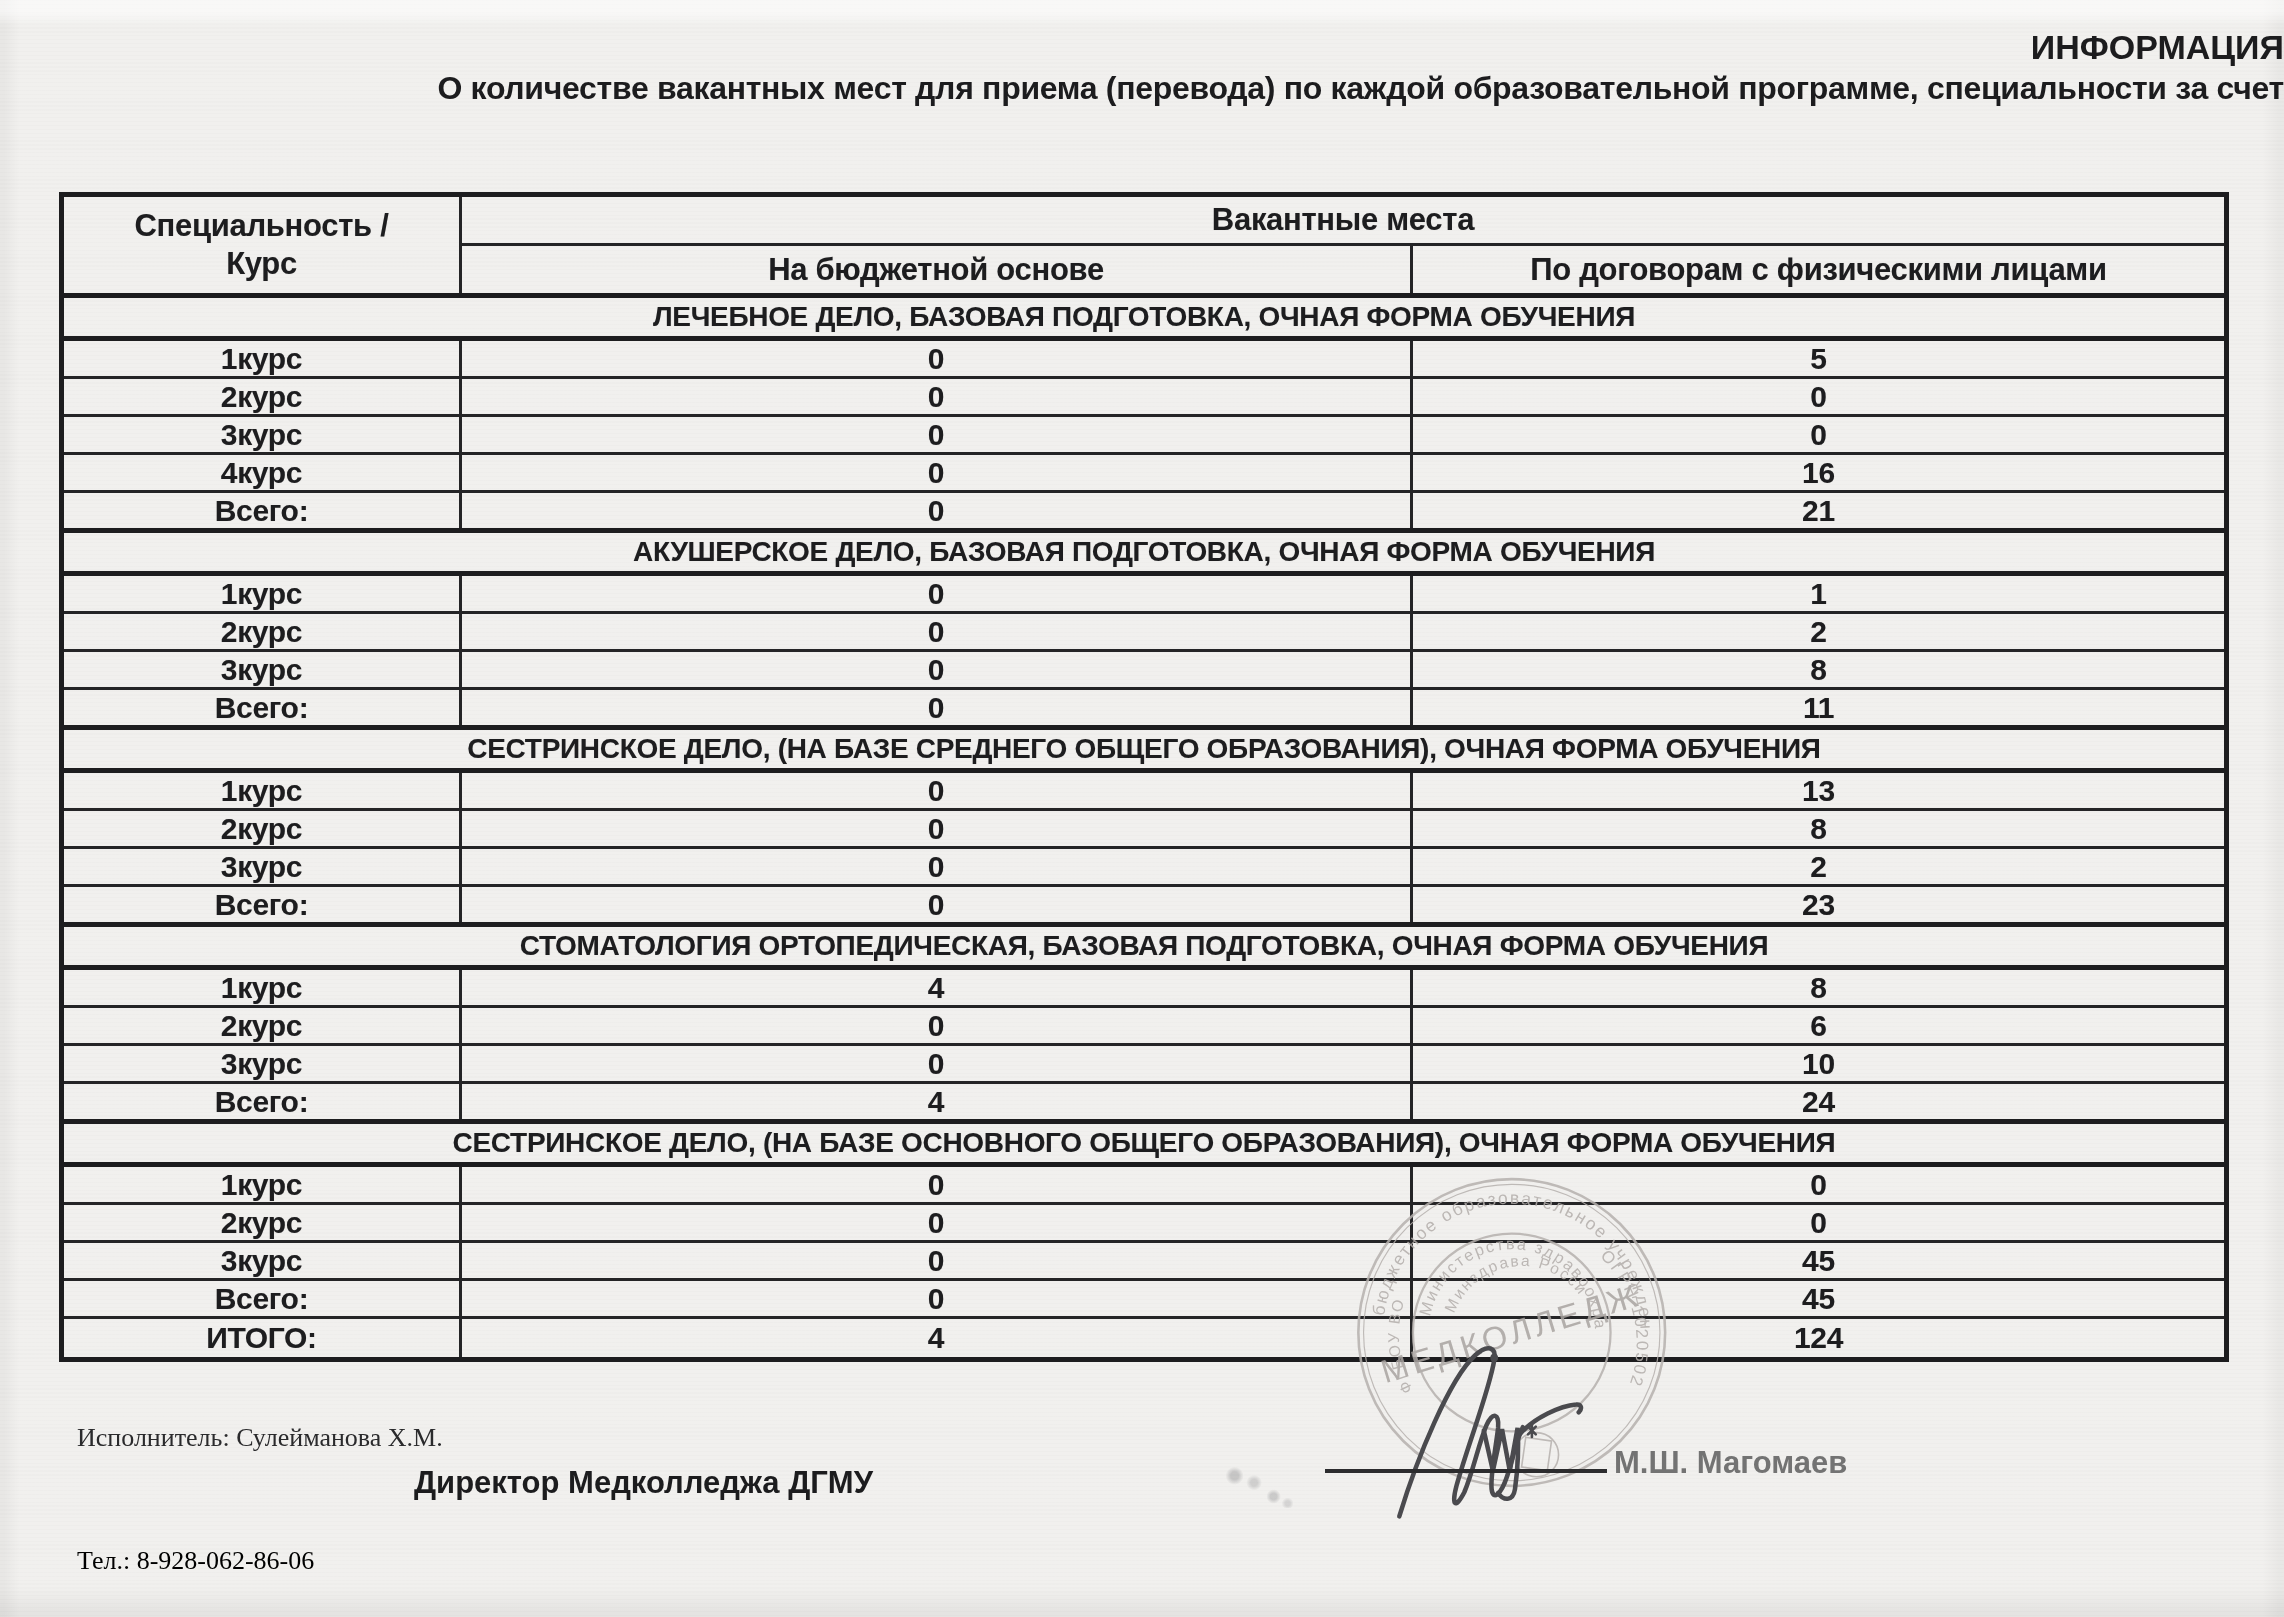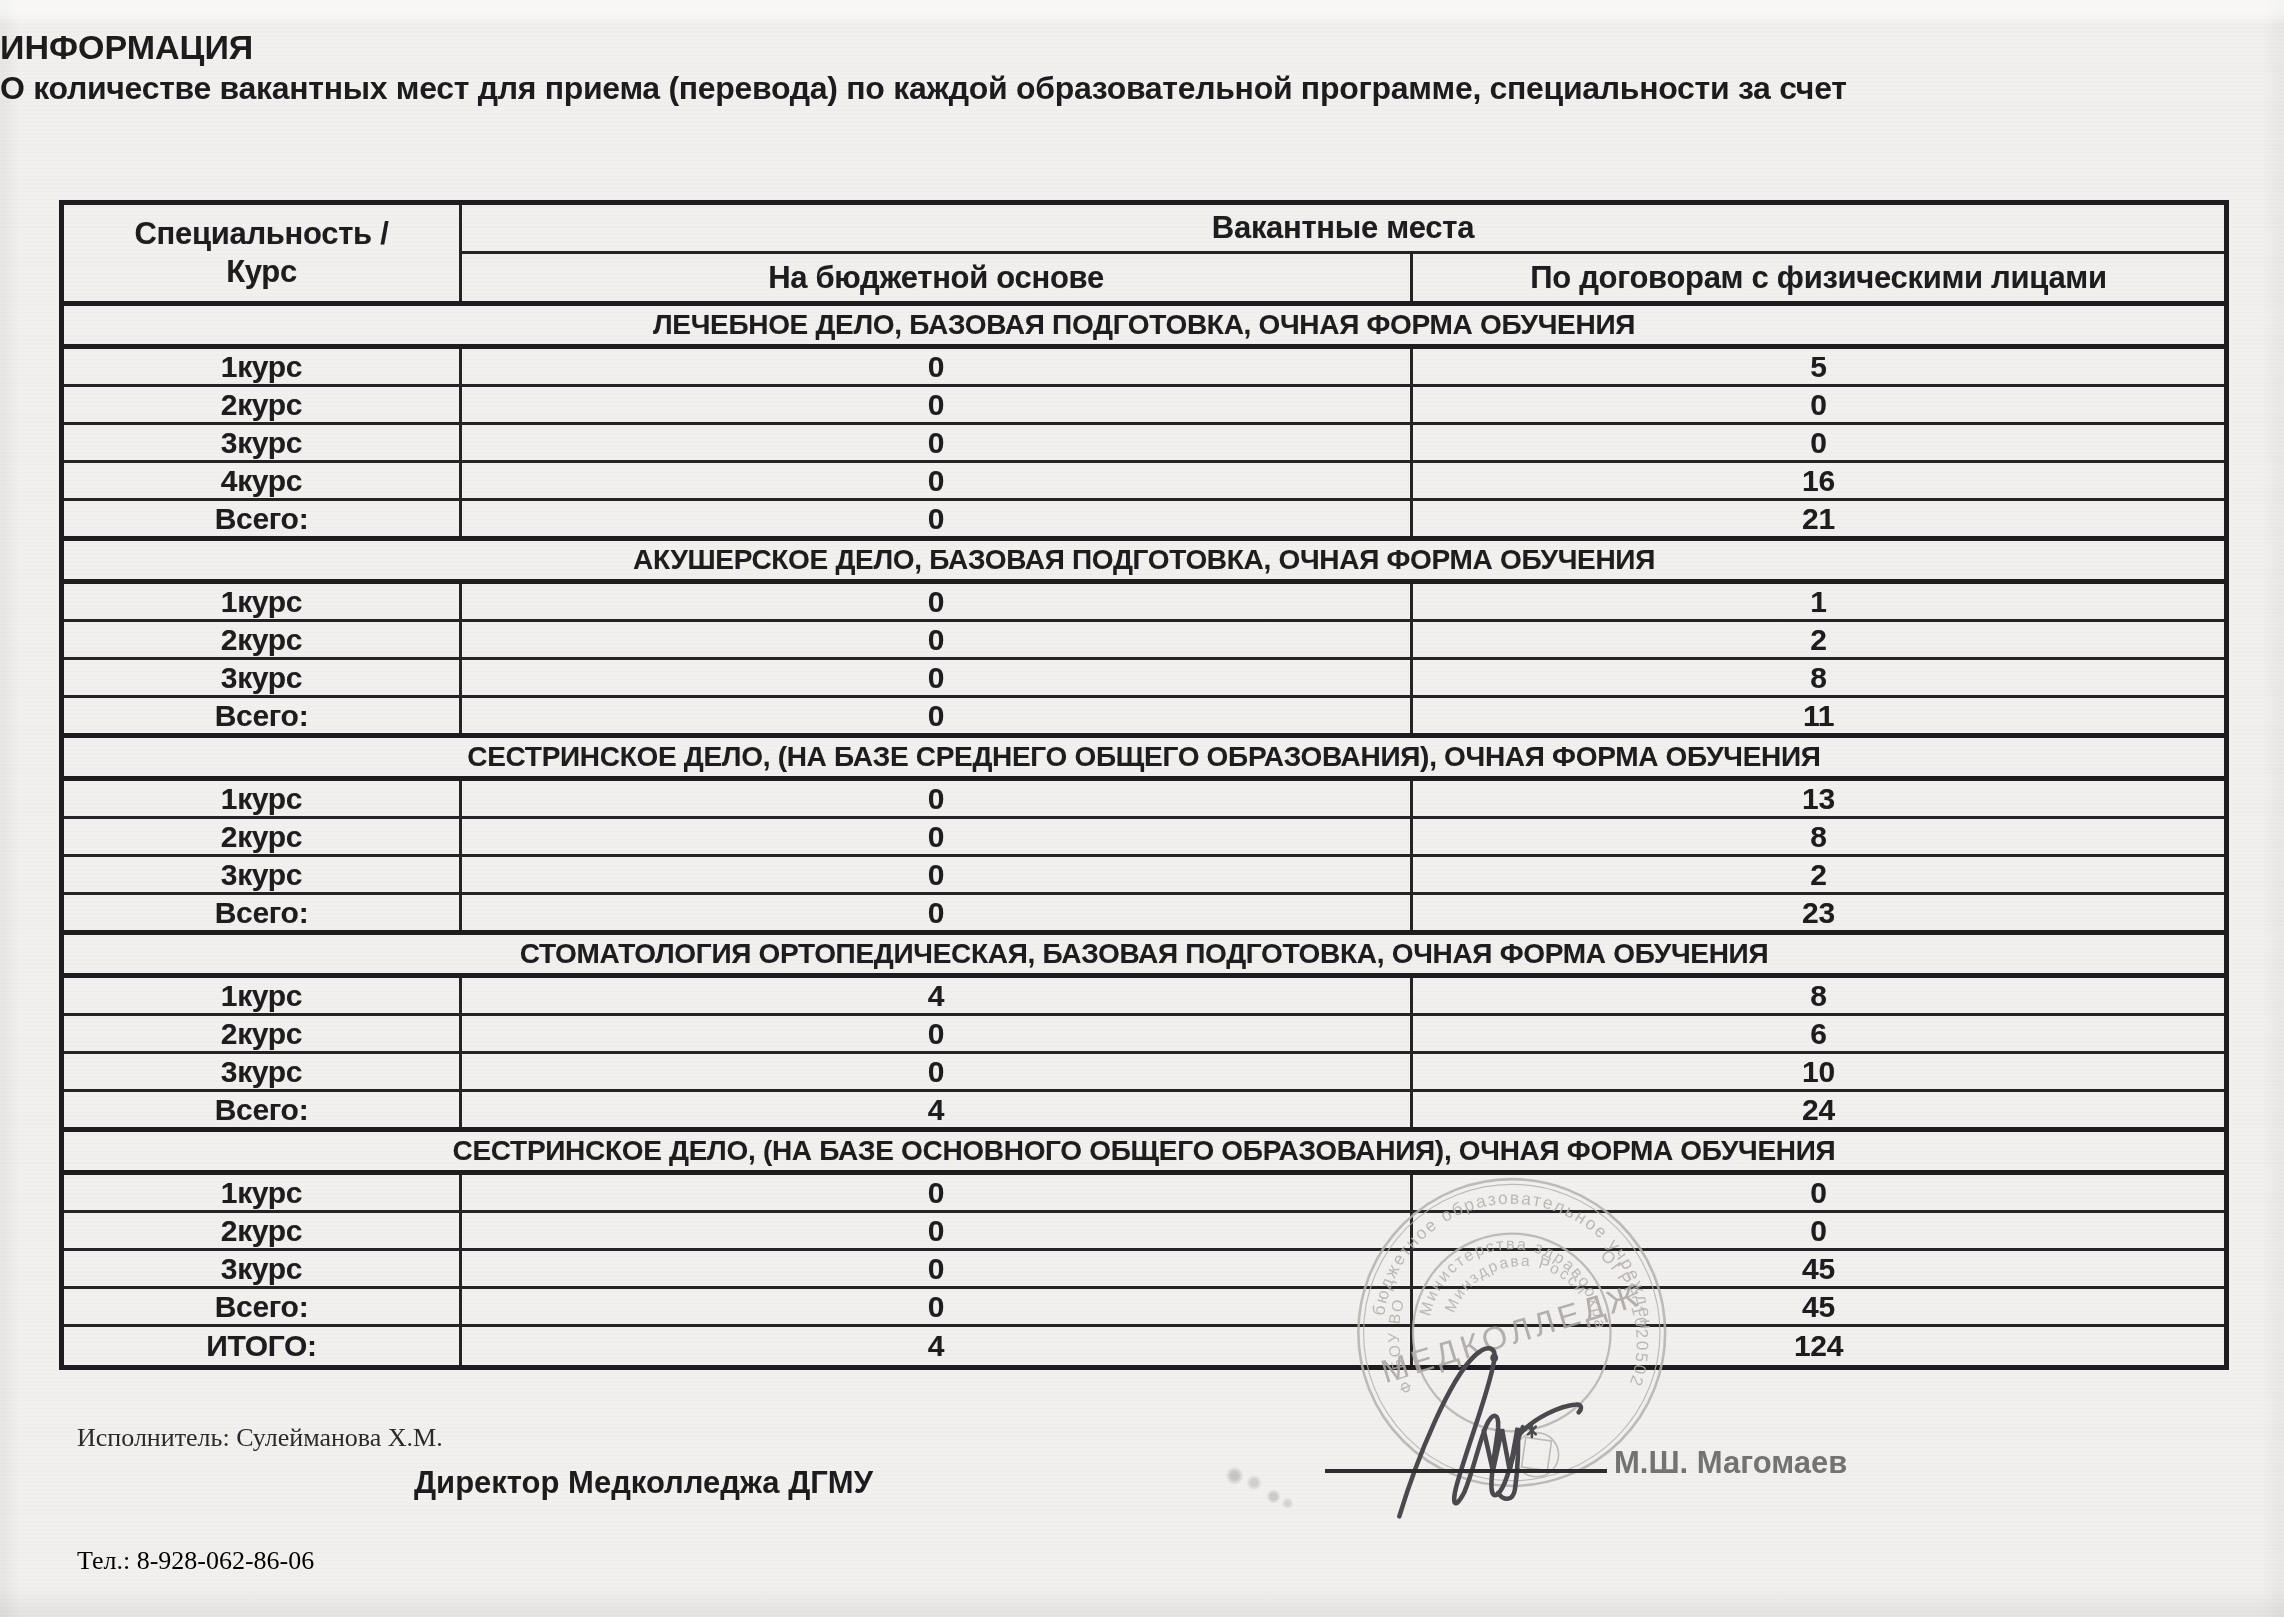--- a/index.html
+++ b/index.html
@@ -19,30 +19,30 @@
   }
   .paper::after{
     content:"";position:absolute;inset:0;pointer-events:none;
     background:
       linear-gradient(180deg, rgba(255,255,255,0.55) 0 11.7px, rgba(0,0,0,0) 26px),
       linear-gradient(0deg, rgba(0,0,0,0.05) 0 6.5px, rgba(0,0,0,0) 30px),
       linear-gradient(90deg, rgba(0,0,0,0.04) 0 3.9px, rgba(0,0,0,0) 19.5px),
       linear-gradient(270deg, rgba(0,0,0,0.035) 0 5.2px, rgba(0,0,0,0) 22px);
   }
   .title-block{
-    position:absolute;top:26px;left:0;width:100%;text-align:left;color:#1c1c1e;
+    position:absolute;top:26px;left:0;width:100%;text-align:right;color:#1c1c1e;
   }
   .title-main{
     font-size:34px;font-weight:bold;line-height:42px;letter-spacing:0px;
   }
   .title-line{
     font-size:32px;font-weight:bold;line-height:40px;white-space:nowrap;letter-spacing:-0.3px;
   }
   table.vacancy{
-    position:absolute;left:59px;top:200px;width:2165px;
+    position:absolute;left:59px;top:192px;width:2165px;
     border-collapse:collapse;table-layout:fixed;
     border:5.9px solid #1d1d1f;
     background:transparent;
   }
   table.vacancy th, table.vacancy td{
     border:3.3px solid #242426;
     padding:0;margin:0;
     text-align:center;vertical-align:middle;
     color:#1d1d1f;font-weight:bold;font-size:30px;letter-spacing:-0.3px;
   }

